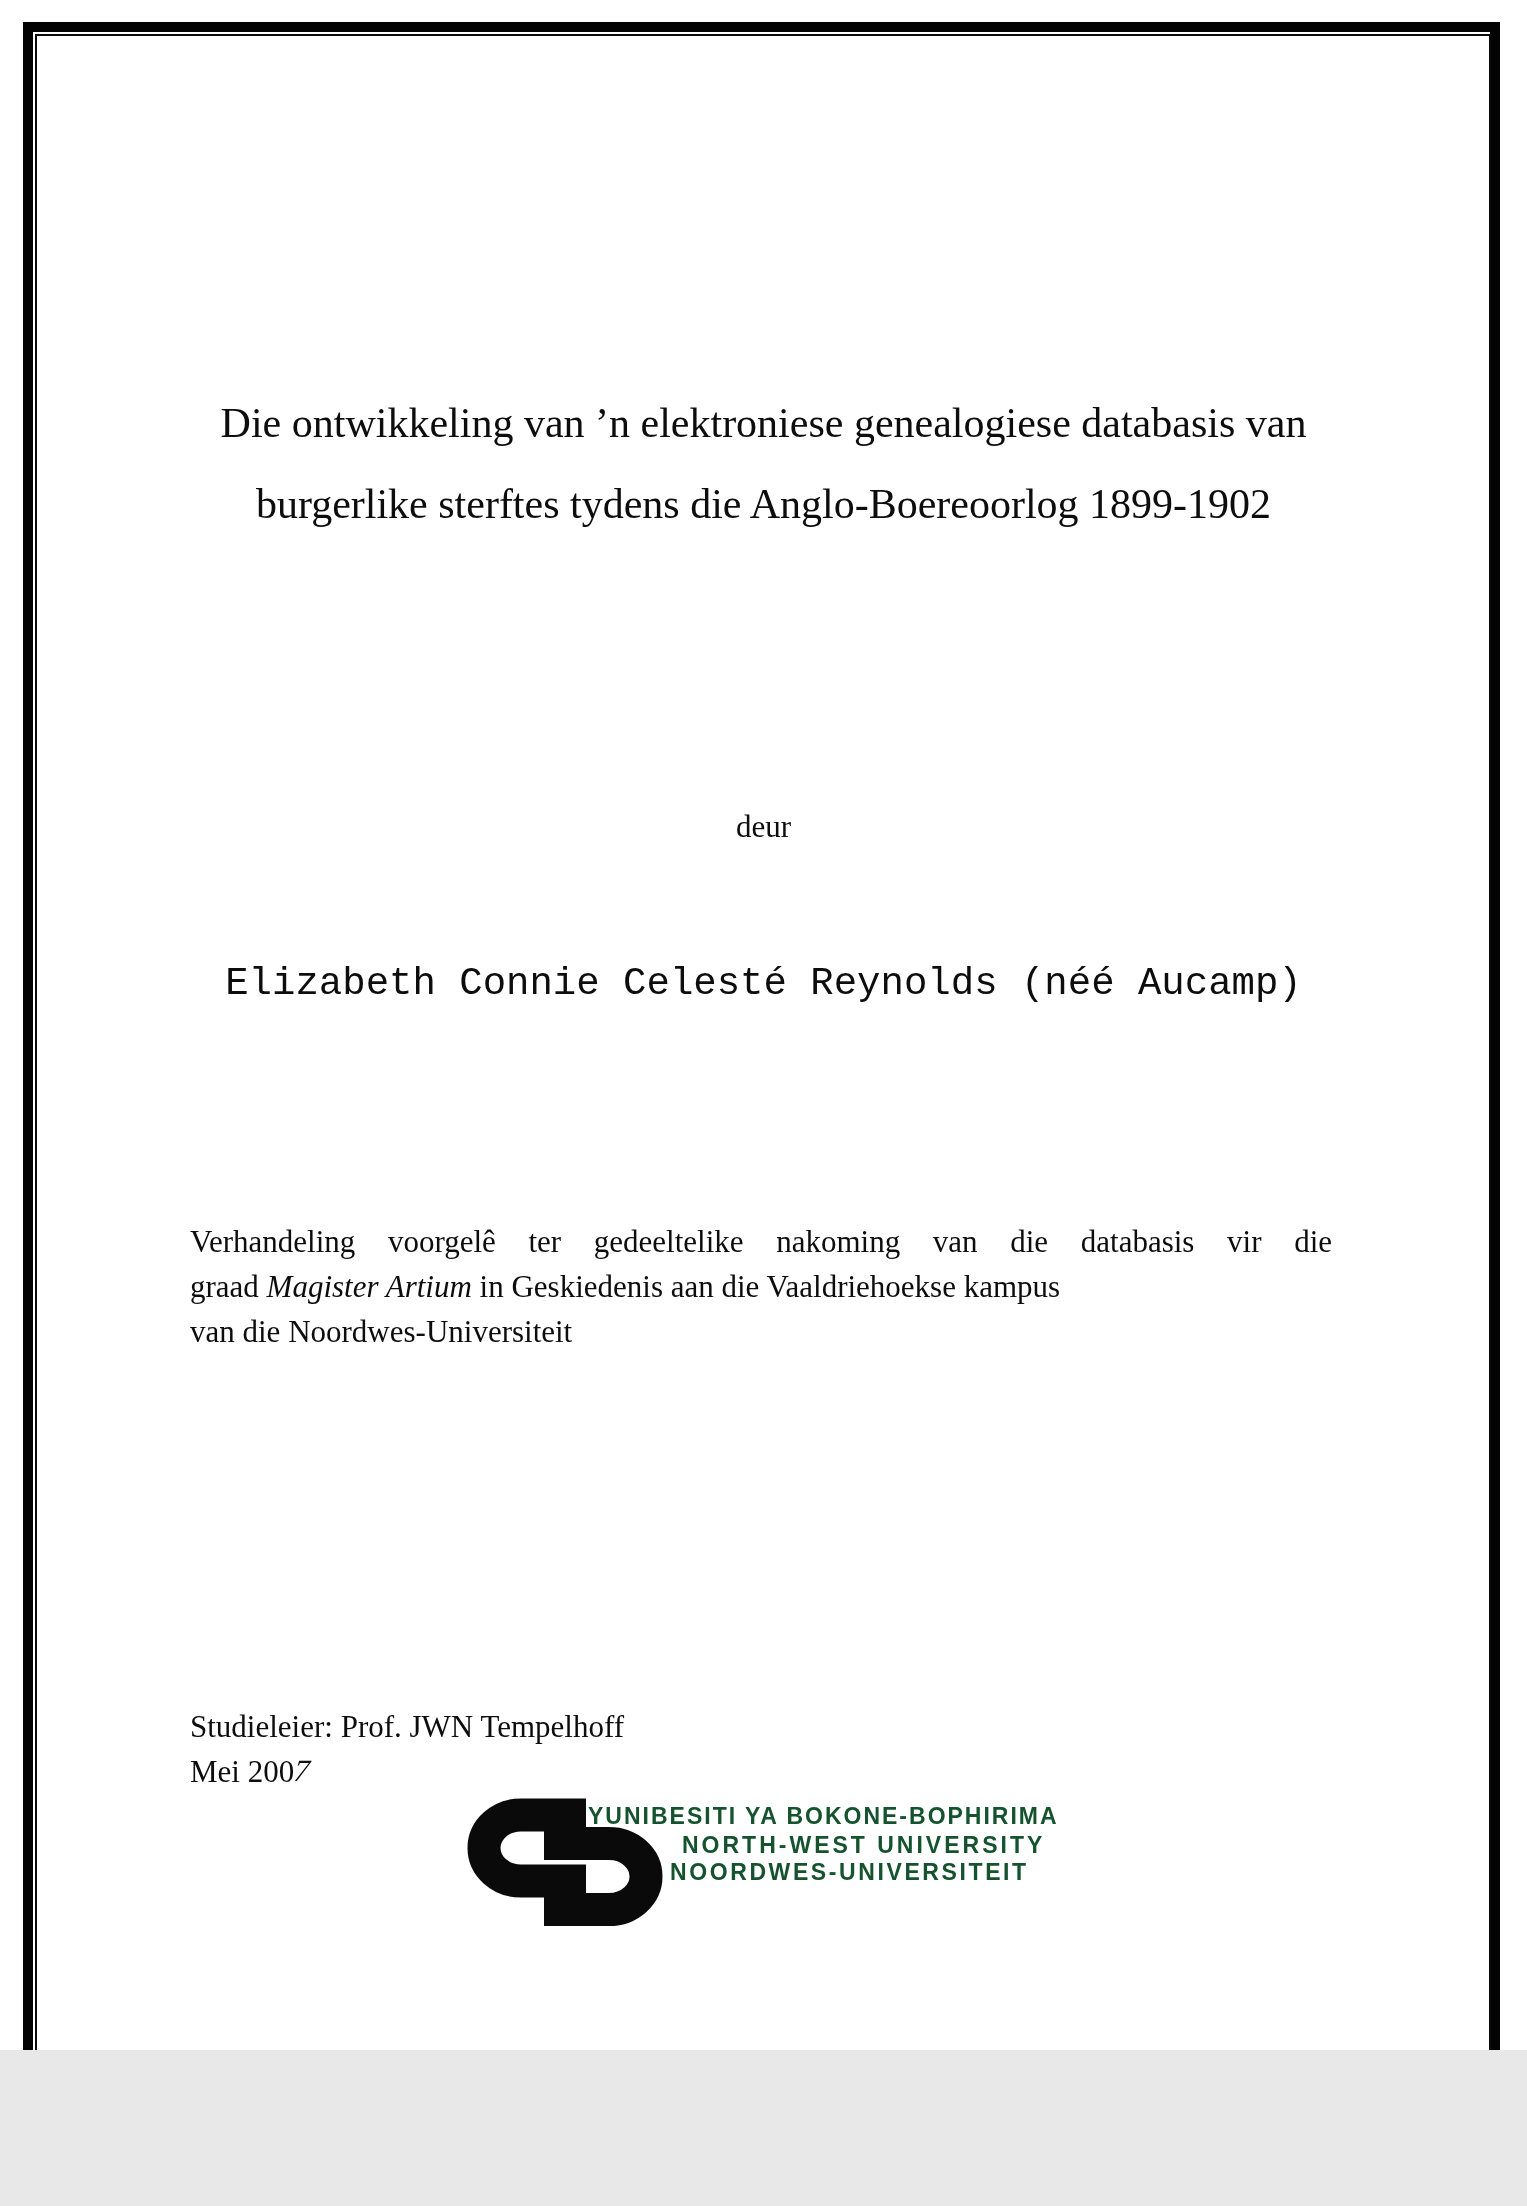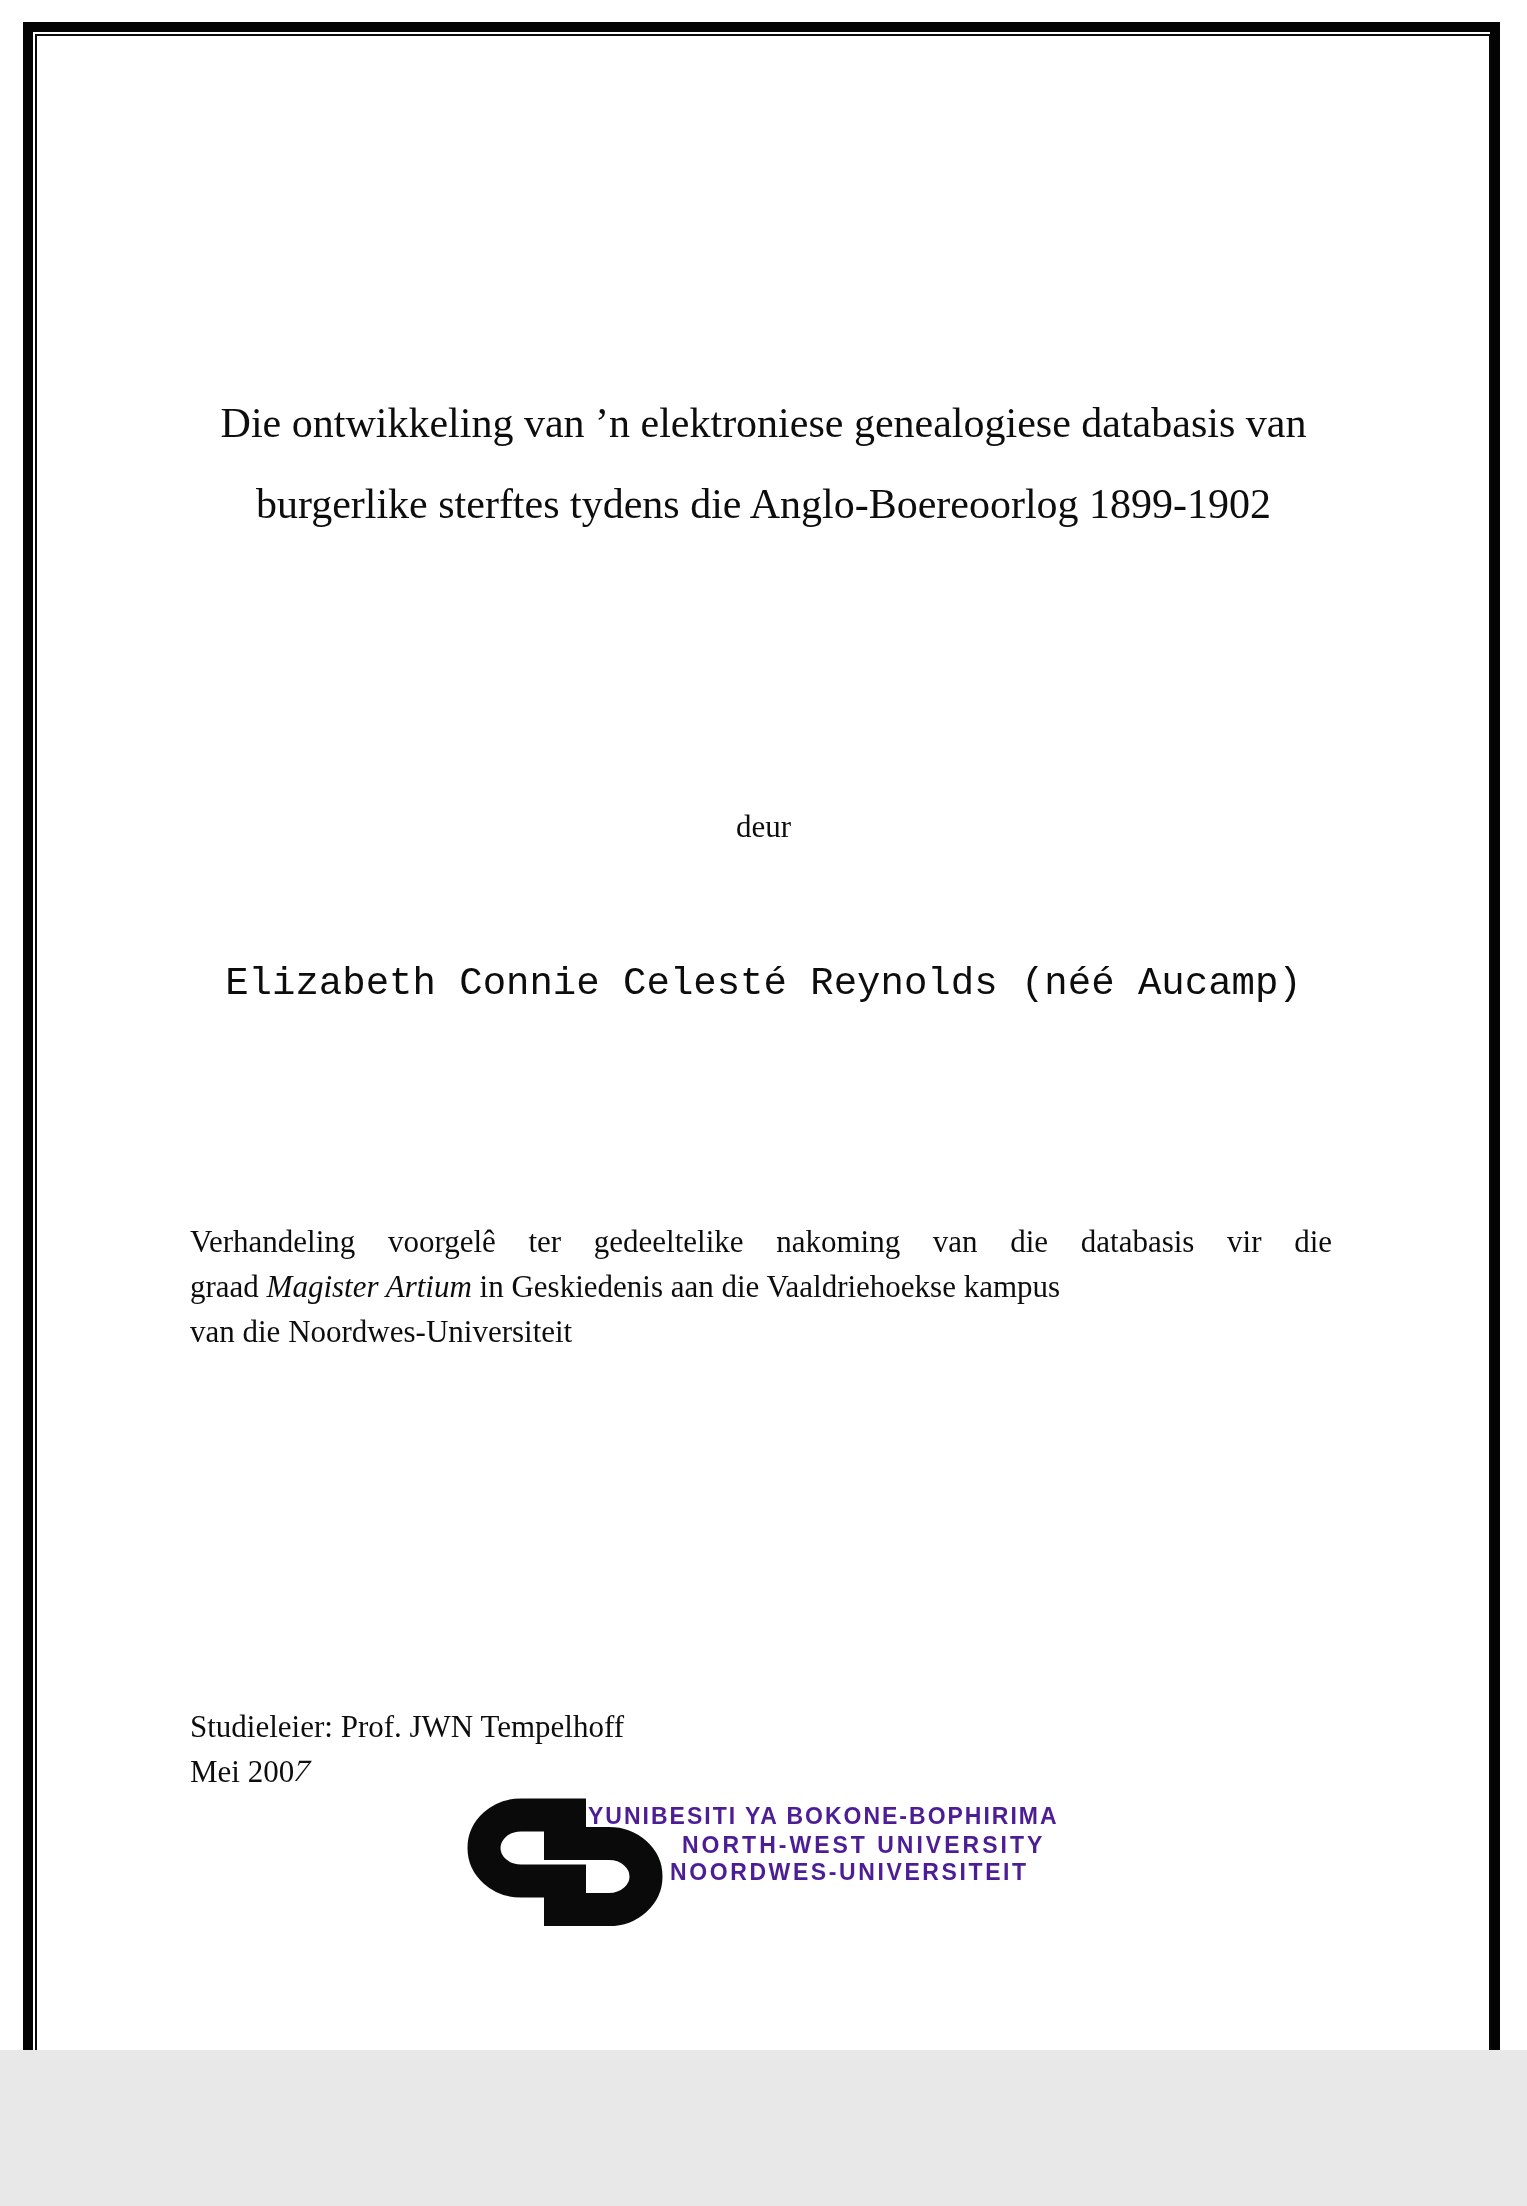--- a/index.html
+++ b/index.html
@@ -40,21 +40,21 @@
   .decl-justify{text-align:justify;text-align-last:justify;}
   .italic{font-style:italic;}
   .supervisor{
     position:absolute;left:190px;top:1704px;
     font-size:31px;line-height:45px;
   }
   .digit7{display:inline-block;transform:skewX(-16deg) translateY(-1px);}
   .logo-mark{position:absolute;left:465px;top:1798px;width:200px;height:128px;}
   .logo-line{
     position:absolute;font-family:"Liberation Sans", sans-serif;
-    font-weight:bold;font-size:23px;line-height:27px;color:#4c1d95;white-space:nowrap;
+    font-weight:bold;font-size:23px;line-height:27px;color:#14532d;white-space:nowrap;
   }
   .ll1{left:588px;top:1803px;letter-spacing:2px;}
   .ll2{left:682px;top:1832px;letter-spacing:3px;}
   .ll3{left:670px;top:1859px;letter-spacing:2.6px;}
 </style>
 </head>
 <body>
 
 <div class="page">
 

